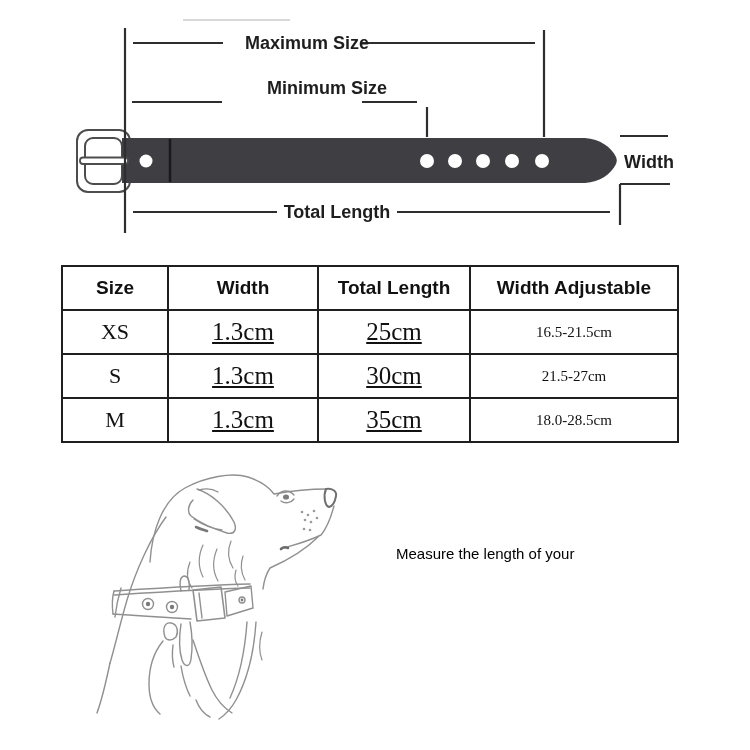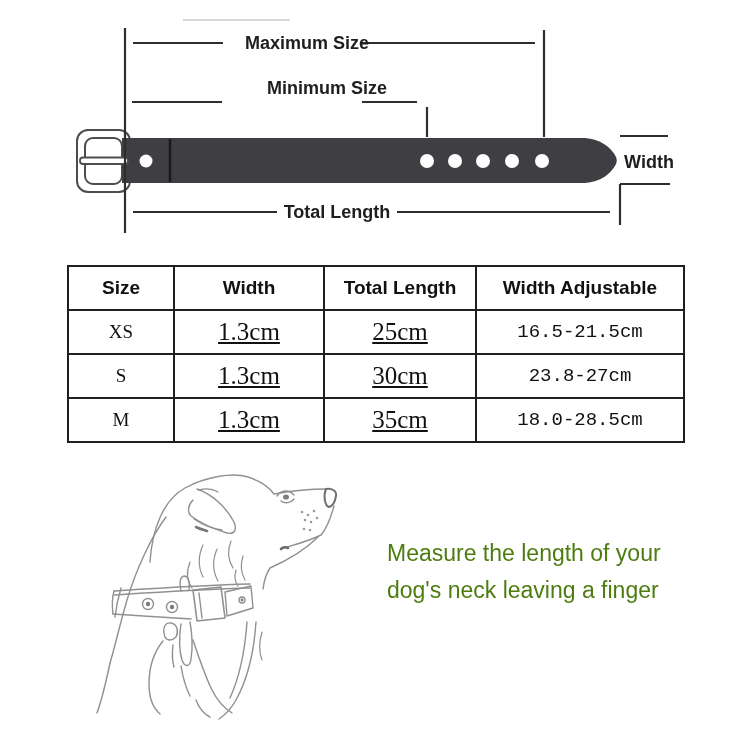--- a/index.html
+++ b/index.html
@@ -7,36 +7,36 @@
     width:750px;height:750px;position:relative;background:#ffffff;
     font-family:"Liberation Sans",sans-serif;overflow:hidden;
   }
   .abs{position:absolute;}
   .diagram-label{
     position:absolute;transform:translate(-50%,-50%);
     font-weight:bold;font-size:18px;color:#1e1e1e;white-space:nowrap;
     letter-spacing:0px;
   }
   table.size-table{
-    position:absolute;left:67px;top:265px;width:616px;
+    position:absolute;left:61px;top:265px;width:616px;
     border-collapse:collapse;table-layout:fixed;
   }
   table.size-table td,table.size-table th{
     border:2px solid #1f1f1f;text-align:center;vertical-align:middle;
     height:42px;padding:0;color:#111;overflow:hidden;
   }
   table.size-table th{
     font-family:"Liberation Sans",sans-serif;font-weight:bold;font-size:19px;
   }
-  td.cell-size{font-family:"Liberation Serif",serif;font-size:19px;border-radius:12px;}
+  td.cell-size{font-family:"Liberation Serif",serif;font-size:22px;border-radius:12px;}
   td.cell-mid{font-family:"Liberation Serif",serif;font-size:25px;text-decoration:underline;}
-  td.cell-neck{font-family:Liberation Mono, monospace;font-size:19px;}
+  td.cell-neck{font-family:Liberation Serif, serif;font-size:15px;}
   .instruction{
-    position:absolute;left:387px;top:535px;width:310px;
-    font-size:23px;line-height:37px;color:#4d7c0f;
+    position:absolute;left:396px;top:535px;width:310px;
+    font-size:15px;line-height:37px;color:#000000;
   }
   .instruction div{white-space:nowrap;}
 </style>
 </head>
 <body>
 
 <svg class="abs" style="left:0;top:0;" width="750" height="250" viewBox="0 0 750 250">
 
   <path d="M183,20 H290" stroke="#cbcbcb" stroke-width="1.5" fill="none"></path>
 
@@ -100,21 +100,21 @@
   <tr>
     <td class="cell-size">XS</td>
     <td class="cell-mid">1.3cm</td>
     <td class="cell-mid">25cm</td>
     <td class="cell-neck">16.5-21.5cm</td>
   </tr>
   <tr>
     <td class="cell-size">S</td>
     <td class="cell-mid">1.3cm</td>
     <td class="cell-mid">30cm</td>
-    <td class="cell-neck">23.8-27cm</td>
+    <td class="cell-neck">21.5-27cm</td>
   </tr>
   <tr>
     <td class="cell-size">M</td>
     <td class="cell-mid">1.3cm</td>
     <td class="cell-mid">35cm</td>
     <td class="cell-neck">18.0-28.5cm</td>
   </tr>
 </tbody>
   </table>
 
@@ -194,14 +194,13 @@
       <path d="M196,700 C199,708 204,714 210,717"></path>
     </g>
 
     <path d="M256,622 C254,652 247,680 236,700 C231,709 225,715 219,719"></path>
     <path d="M247,622 C245,650 240,676 230,698"></path>
   </g>
 </svg>
 
 <div class="instruction">
   <div>Measure the length of your</div>
-  <div>dog's neck leaving a finger</div>
 </div>
 
 </body></html>

